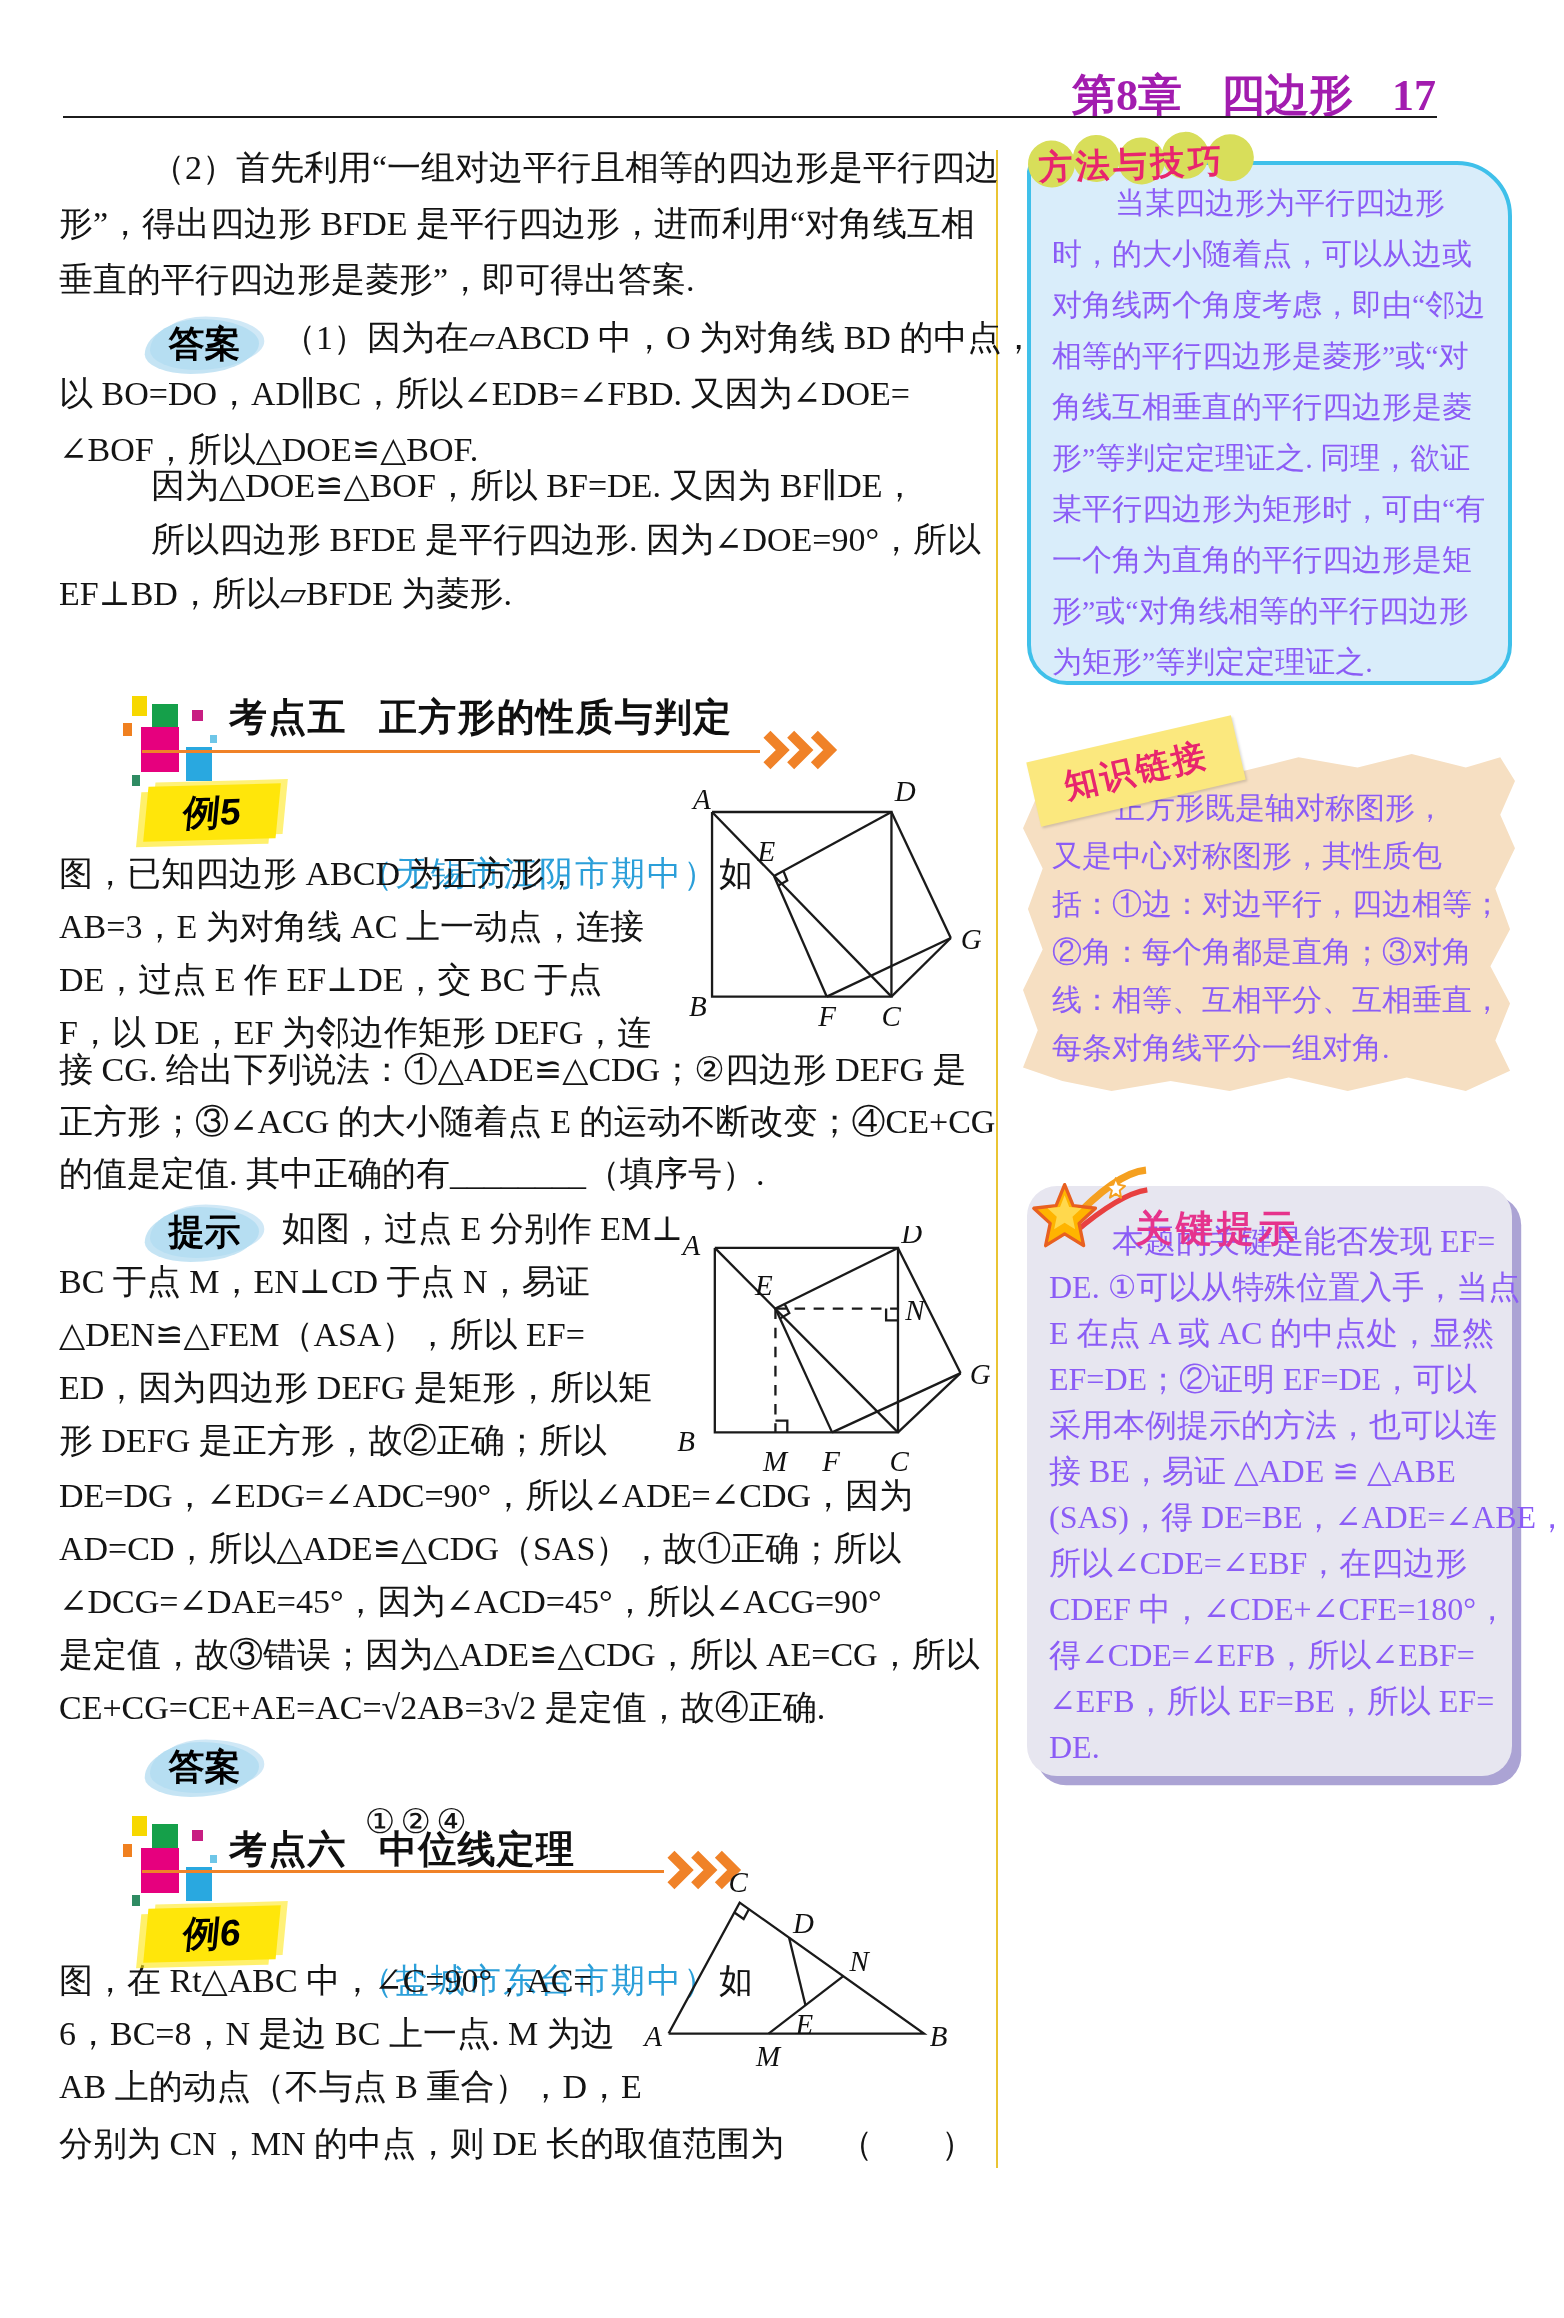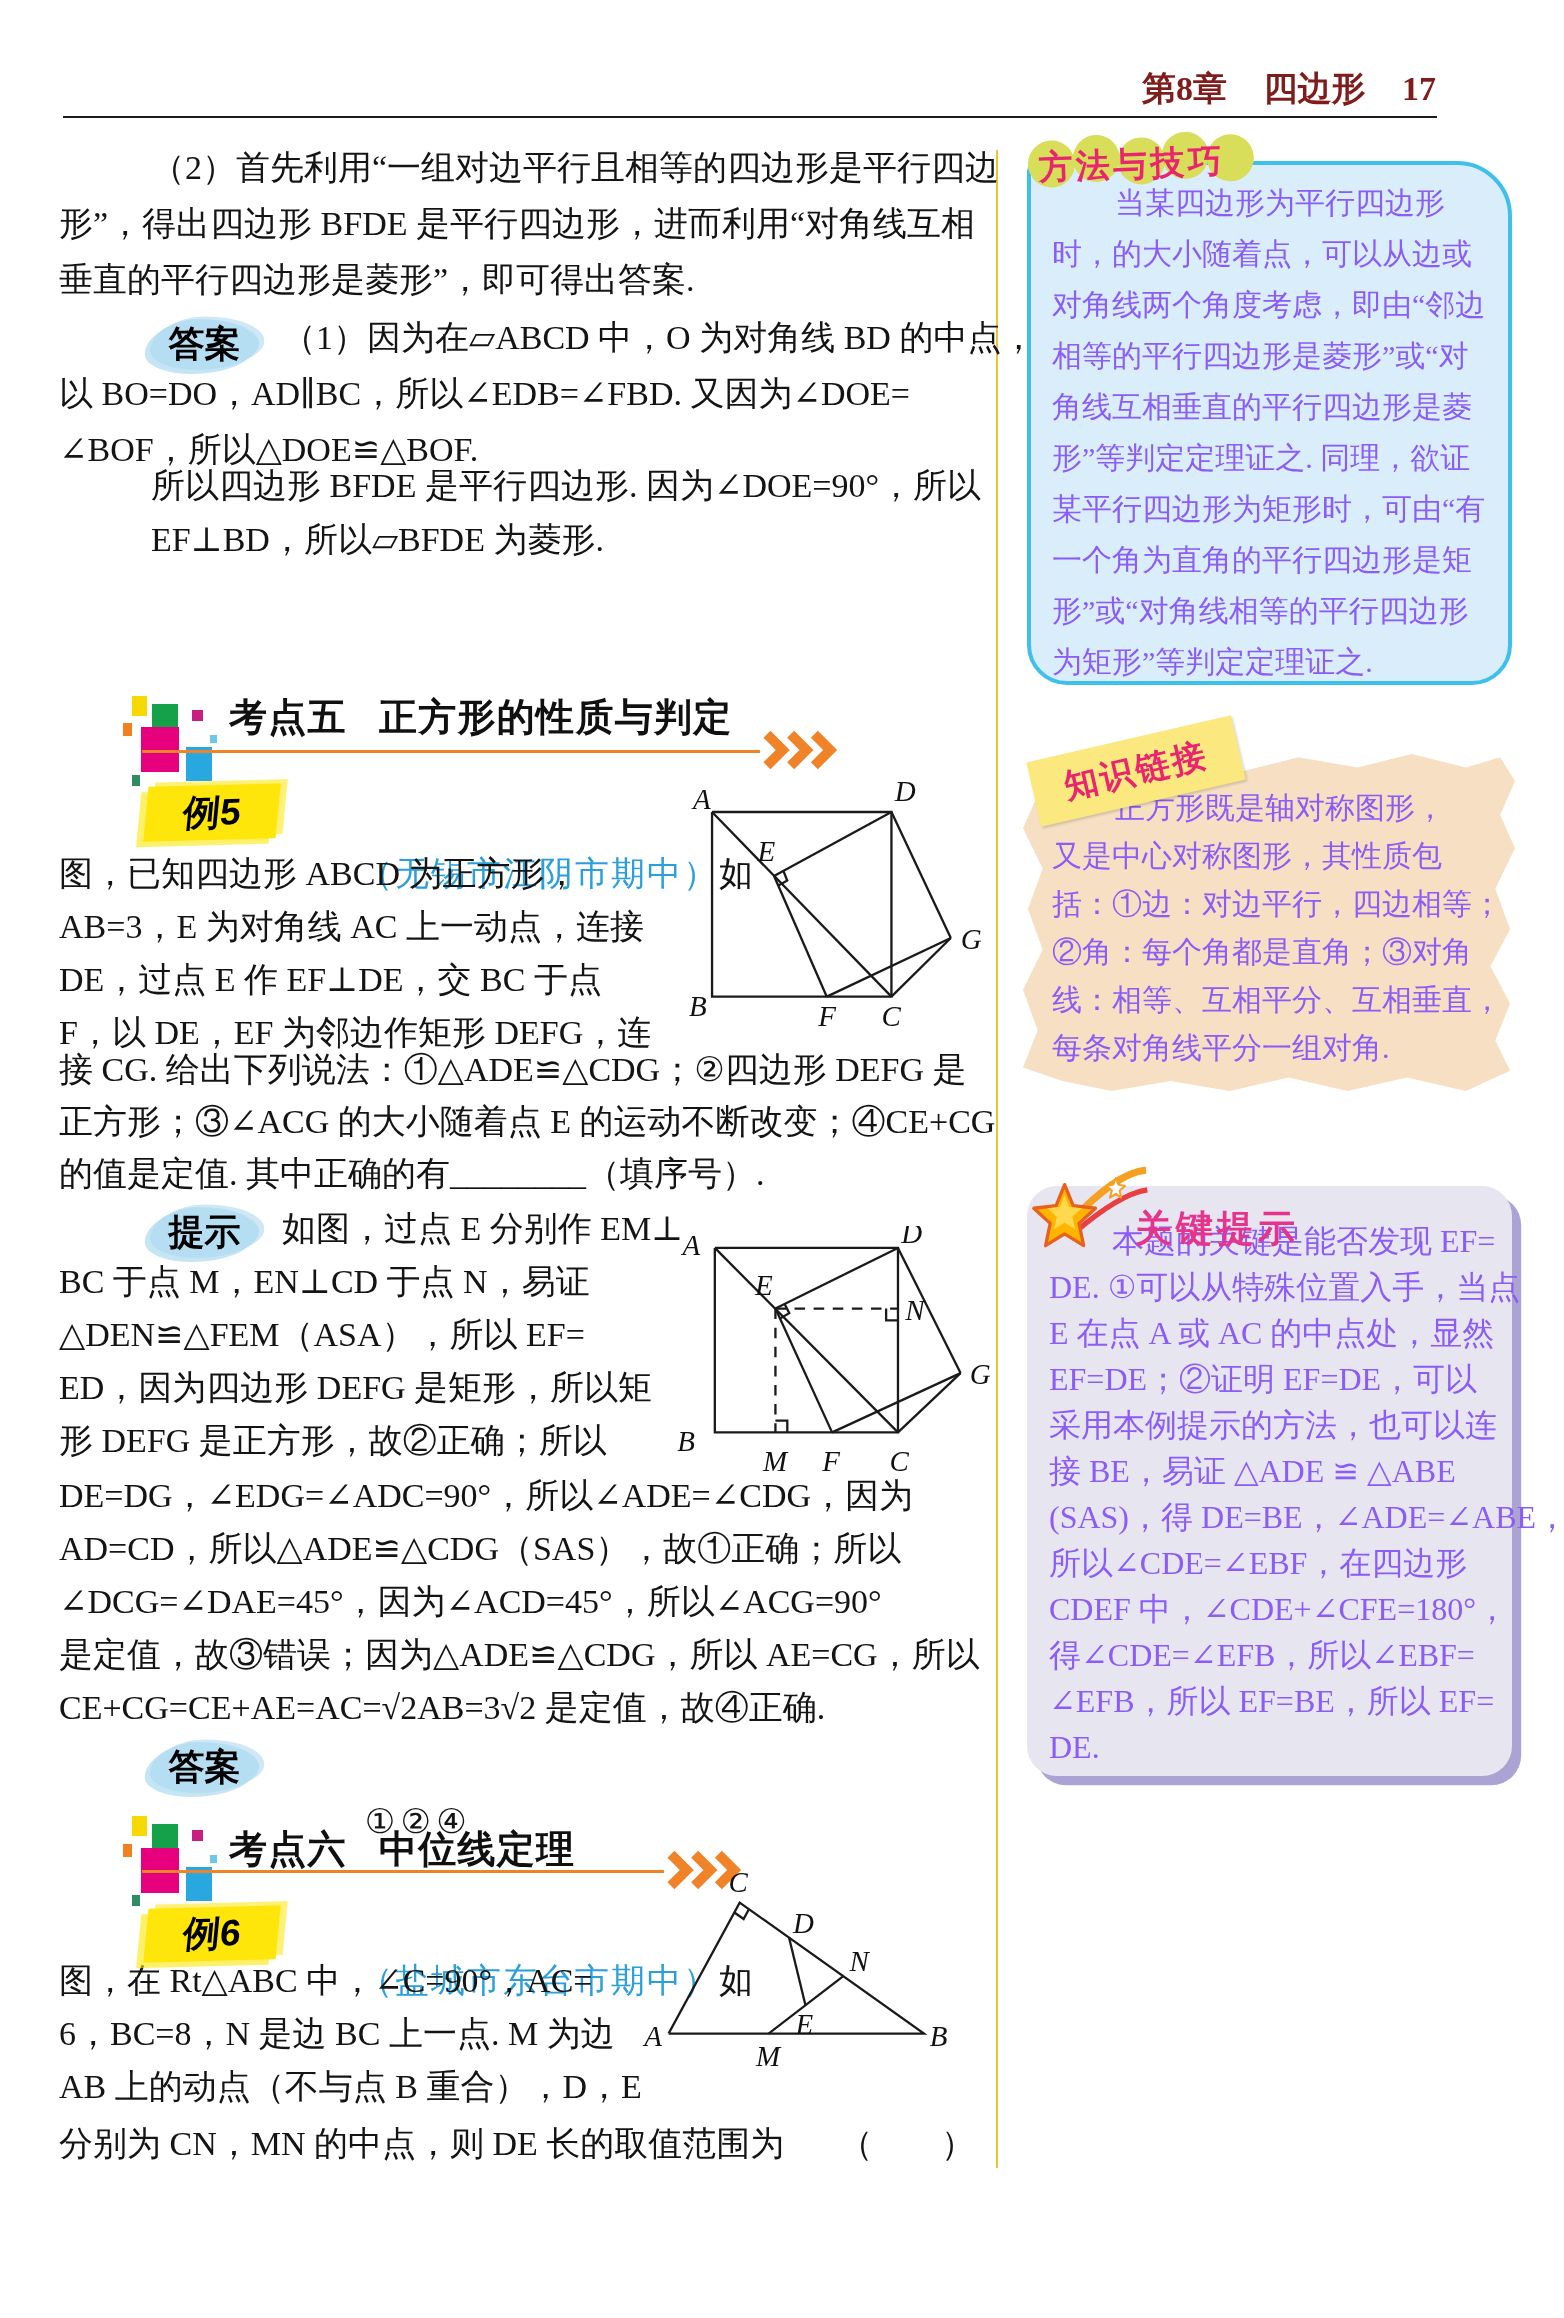--- a/index.html
+++ b/index.html
@@ -1,19 +1,19 @@
 <!DOCTYPE html>
 <html style="font-size:10.5px"><head>
 <meta charset="utf-8">
 <style>
   html,body{margin:0;padding:0;background:#e8e8e8;}
   .page{position:relative;width:1564px;height:2319px;background:#ffffff;overflow:hidden;
         font-family:"Liberation Serif","DejaVu Serif",serif;color:#141414;}
   
-  .page-header{position:absolute;top:66px;right:128px;font-size:34px;font-weight:bold;color:#7f1d1d;
+  .page-header{position:absolute;top:66px;right:128px;font-size:44px;font-weight:bold;color:#a21caf;
                font-family:"Liberation Serif","DejaVu Serif",serif;}
   .page-header span{margin-left:28px;}
   .page-header span:first-child{margin-left:0;}
   .header-rule{position:absolute;left:63px;top:116px;width:1374px;height:2px;background:#1c1c1c;}
   
   .tblock{position:absolute;left:59px;width:922px;font-size:34px;}
   .tblock .line{height:var(--lh,56px);line-height:var(--lh,56px);white-space:pre;}
   #b-para1 .line:first-child{padding-left:92px;}
   #b-ans1 .line:first-child{padding-left:223px;}
   #b-para2 .line:nth-child(-n+2){padding-left:92px;}
@@ -82,20 +82,21 @@
     </div>
 
   <div class="badge badge-blue" style="left:150px;top:319px;width:109px;height:51px;font-size:36px">答案</div>
   <div id="b-ans1" class="tblock" style="top:310px;--lh:56px">
       <div class="line">（1）因为在▱ABCD 中，O 为对角线 BD 的中点，所</div>
       <div class="line">以 BO=DO，AD∥BC，所以∠EDB=∠FBD. 又因为∠DOE=</div>
       <div class="line">∠BOF，所以△DOE≌△BOF.</div>
     </div>
 
   <div id="b-para2" class="tblock" style="top:459px;--lh:54px">
+      <div class="line">因为△DOE≌△BOF，所以 BF=DE. 又因为 BF∥DE，</div>
       <div class="line">所以四边形 BFDE 是平行四边形. 因为∠DOE=90°，所以</div>
       <div class="line">EF⊥BD，所以▱BFDE 为菱形.</div>
     </div>
 
   <div>
     <div class="sq" style="left:132px;top:696px;width:14.5px;height:20px;background:#f7d800"></div>
     <div class="sq" style="left:152px;top:704px;width:26px;height:29px;background:#15a04a"></div>
     <div class="sq" style="left:192px;top:710px;width:10.5px;height:10.5px;background:#c81e82"></div>
     <div class="sq" style="left:123px;top:723px;width:9.2px;height:13px;background:#f08020"></div>
     <div class="sq" style="left:141px;top:727px;width:38px;height:45px;background:#e6007e"></div>

